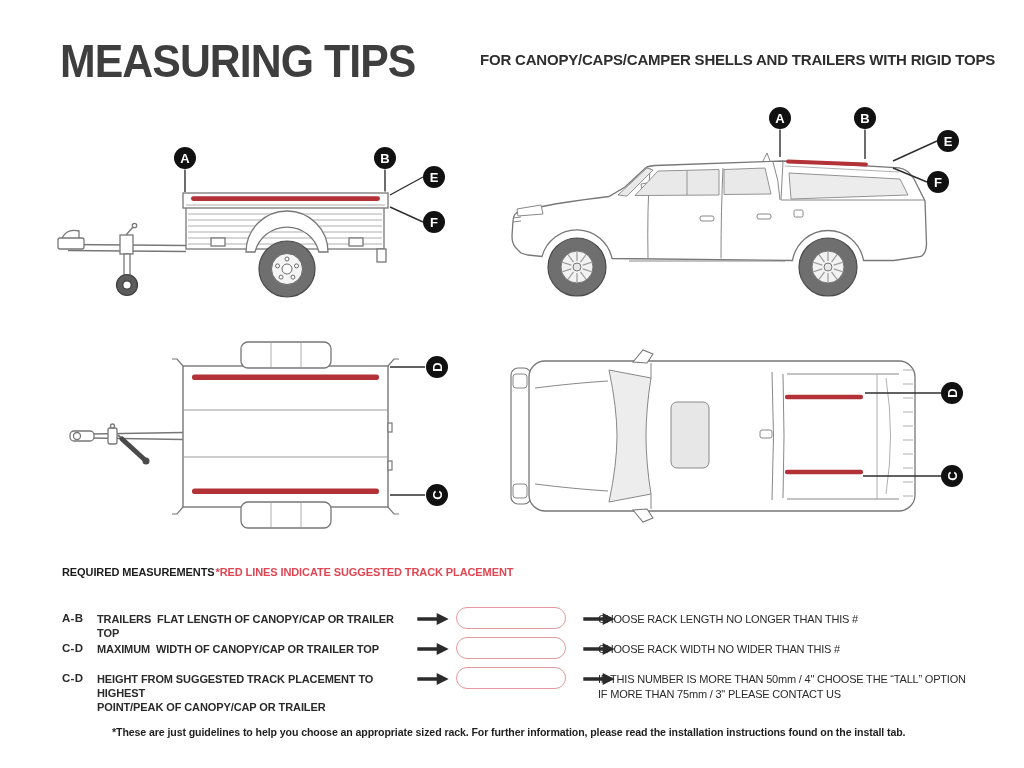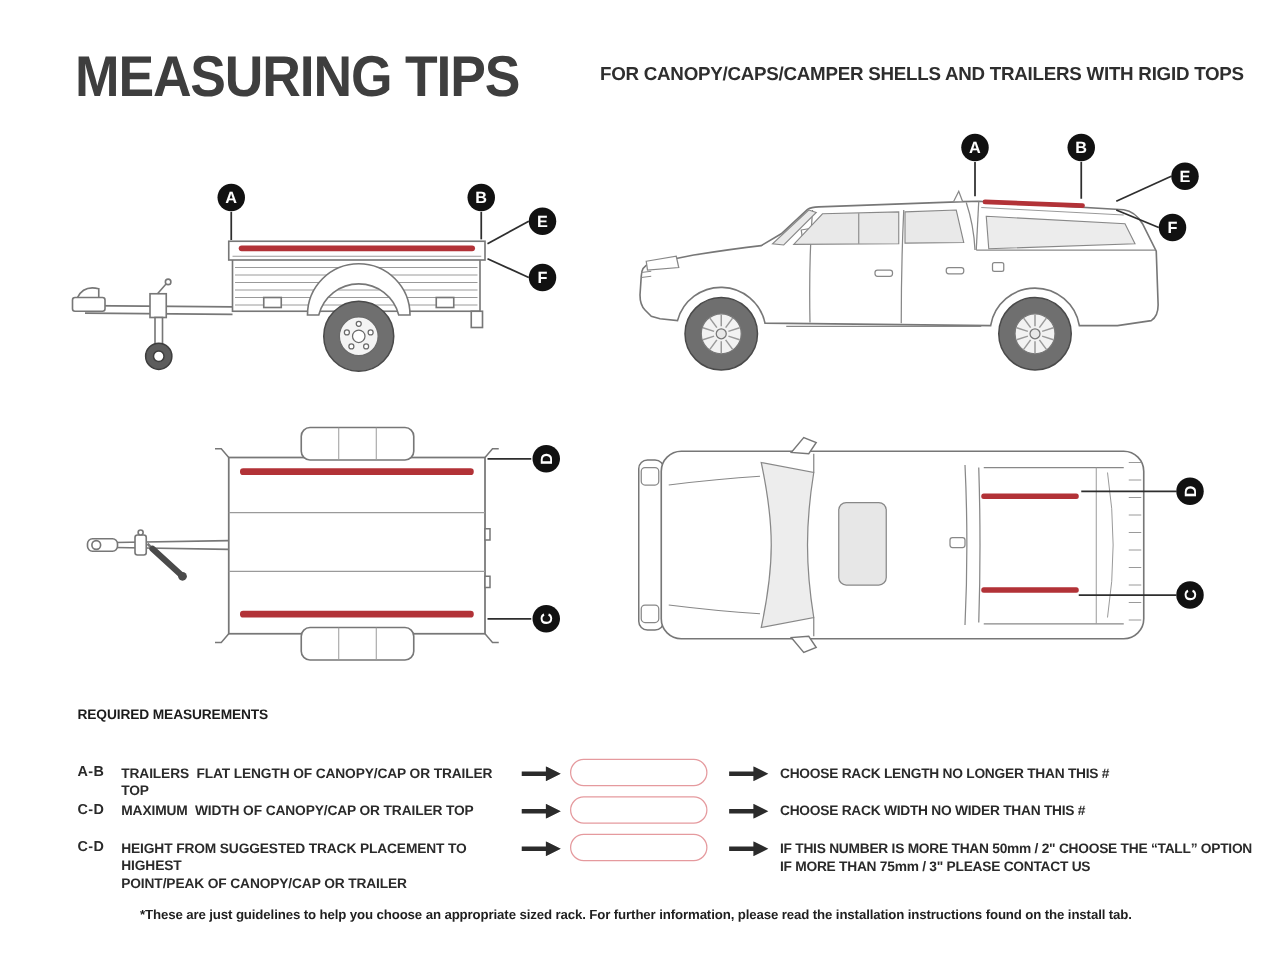--- a/index.html
+++ b/index.html
@@ -17,21 +17,21 @@
            font-size:13px;text-anchor:middle;}
   .track{fill:var(--track-red);}
   .legend{left:62px;top:566px;display:flex;gap:1px;align-items:baseline;}
   .legend .req{font-size:11px;font-weight:700;color:#1c1c1c;letter-spacing:-0.1px;white-space:nowrap;}
   .legend .note{font-size:11px;font-weight:700;color:var(--accent-red);letter-spacing:-0.1px;white-space:nowrap;}
   .rows{left:62px;top:604px;width:950px;}
   .mrow{position:absolute;left:0;width:950px;}
   .mrow .code{position:absolute;left:0;top:0;font-size:11.5px;font-weight:700;letter-spacing:.3px;}
   .mrow .desc{position:absolute;left:35px;top:0;width:315px;font-size:11px;font-weight:700;
               line-height:14px;letter-spacing:-0.1px;white-space:pre-wrap;}
-  .mrow .result{position:absolute;left:562px;top:0;width:400px;font-size:11px;font-weight:700;
+  .mrow .result{position:absolute;left:536px;top:0;width:400px;font-size:11px;font-weight:400;
               line-height:15px;letter-spacing:-0.2px;white-space:pre-wrap;}
   .mrow .arrow1{position:absolute;left:355px;top:1px;width:32px;height:12px;}
   .mrow .arrow2{position:absolute;left:521px;top:1px;width:32px;height:12px;}
   .pill{position:absolute;left:394px;top:-5px;width:110px;height:22px;background:#fff;
         border:1.6px solid var(--pill-border);border-radius:12px;box-sizing:border-box;}
   .flow-arrow{fill:#2b2b2b;}
   .footnote{left:112px;top:726px;width:860px;font-size:10.6px;font-weight:700;color:#1f1f1f;
             letter-spacing:-0.1px;white-space:nowrap;}
 </style>
 </head>
@@ -291,20 +291,21 @@
     </g>
     <g class="mk">
       <line x1="358" y1="128" x2="436" y2="128"></line>
       <circle cx="447" cy="128" r="11"></circle>
       <text x="447" y="128" dy="4.6" transform="rotate(-90 447 128)">C</text>
     </g>
   </svg>
 
   <div class="abs legend">
     <span class="req">REQUIRED MEASUREMENTS</span>
+    <span class="note">*RED LINES INDICATE SUGGESTED TRACK PLACEMENT</span>
   </div>
 
   <div class="abs rows">
 
     <div class="mrow" style="top:8px">
       <span class="code">A-B</span>
       <span class="desc">TRAILERS  FLAT LENGTH OF CANOPY/CAP OR TRAILER TOP</span>
       <svg class="arrow1" viewBox="0 0 34 13">
         <path class="flow-arrow" d="M0,4.5 H21 V0 L34,6.5 L21,13 V8.5 H0 Z"></path>
         </svg>
@@ -332,21 +333,21 @@
       <span class="code">C-D</span>
       <span class="desc">HEIGHT FROM SUGGESTED TRACK PLACEMENT TO HIGHEST
 POINT/PEAK OF CANOPY/CAP OR TRAILER</span>
       <svg class="arrow1" viewBox="0 0 34 13">
         <path class="flow-arrow" d="M0,4.5 H21 V0 L34,6.5 L21,13 V8.5 H0 Z"></path>
         </svg>
       <div class="pill"></div>
       <svg class="arrow2" viewBox="0 0 34 13">
         <path class="flow-arrow" d="M0,4.5 H21 V0 L34,6.5 L21,13 V8.5 H0 Z"></path>
         </svg>
-      <span class="result">IF THIS NUMBER IS MORE THAN 50mm / 2" CHOOSE THE “TALL” OPTION
+      <span class="result">IF THIS NUMBER IS MORE THAN 50mm / 4" CHOOSE THE “TALL” OPTION
 IF MORE THAN 75mm / 3" PLEASE CONTACT US</span>
     </div>
 
   </div>
 
   <div class="abs footnote">*These are just guidelines to help you choose an appropriate sized rack. For further information, please read the installation instructions found on the install tab.</div>
 
 </div>
 
 </body></html>

